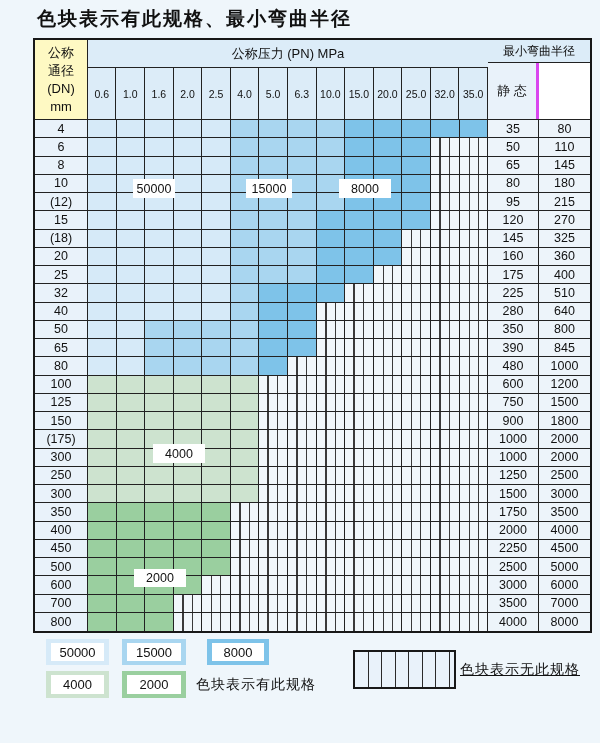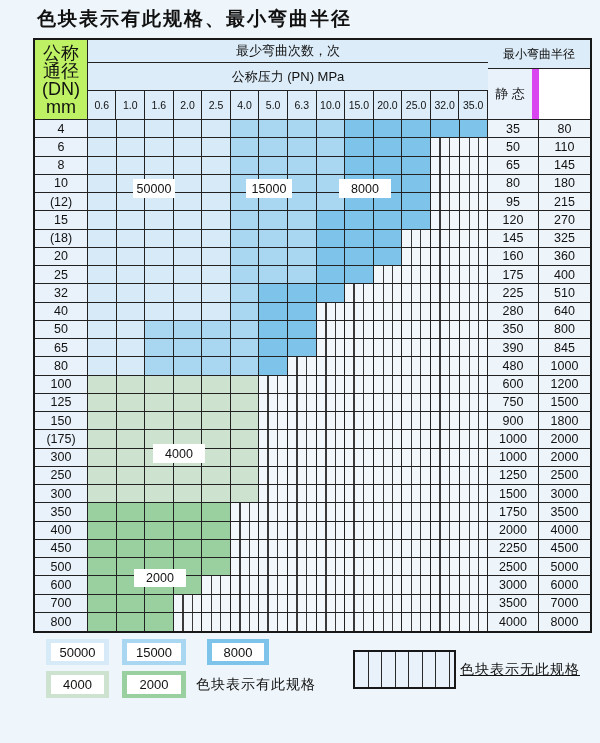--- a/index.html
+++ b/index.html
@@ -5,38 +5,38 @@
   html,body{margin:0;padding:0;}
   .page{position:relative;width:600px;height:743px;background:#eff6fb;overflow:hidden;
         font-family:"Liberation Sans",sans-serif;color:#111;}
   .title{position:absolute;left:37px;top:6px;font-size:19px;font-weight:bold;
          letter-spacing:2px;font-family:"DejaVu Serif",serif;}
   
   .tbl{position:absolute;left:33px;top:38px;width:555px;background:#fff;
        border:2px solid #181818;}
   .tbl *{box-sizing:border-box;}
   .hdr{display:flex;height:80px;border-bottom:1px solid #222;}
-  .corner{width:53px;border-right:1px solid #222;background:#bef264;display:flex;
+  .corner{width:53px;border-right:1px solid #222;background:#fef9c3;display:flex;
           flex-direction:column;justify-content:center;align-items:center;
-          font-size:18px;line-height:18px;}
+          font-size:13px;line-height:18px;}
   .hmid{width:400px;display:flex;flex-direction:column;}
   .cycles{height:23px;border-bottom:1px solid #222;background:#dcecf8;display:flex;
           align-items:center;justify-content:center;font-size:13px;}
   .ptitle{height:28px;border-bottom:1px solid #222;background:#dcecf8;display:flex;
           align-items:center;justify-content:center;font-size:13px;}
   .prow{flex:1;display:flex;justify-content:flex-end;}
   .pcell{flex:1;border-right:1px solid #222;background:#dcecf8;display:flex;
          align-items:center;justify-content:center;font-size:10.5px;padding:0;}
   .hright{width:102px;display:flex;flex-direction:column;}
-  .rtitle{height:29px;border-bottom:1px solid #222;background:#dcecf8;display:flex;
+  .rtitle{height:23px;border-bottom:1px solid #222;background:#dcecf8;display:flex;
           align-items:center;justify-content:center;font-size:12px;white-space:nowrap;}
   .sd{flex:1;display:flex;}
   .scell,.dcell{width:51px;background:#e9f2fa;display:flex;align-items:center;
           justify-content:center;font-size:13px;}
-  .scell{border-right:7px solid #d946ef;}
+  .scell{border-right:3px solid #d946ef;}
   .row{display:flex;height:18.25px;border-bottom:1px solid #222;}
   .row:last-child{border-bottom:none;}
   .dn{width:53px;background:#e9f2fa;border-right:1px solid #222;display:flex;
       align-items:center;justify-content:center;font-size:12.5px;}
   .grid{width:400px;display:flex;}
   .c{flex:1;border-right:1px solid #222;}
   .c.w{background:repeating-linear-gradient(90deg,#f1f7fb 0px,#f1f7fb 8.5px,#3a3a3a 8.5px,#3a3a3a 9.52px);}
   .sv,.dv{width:51px;background:#edf4fa;display:flex;align-items:center;
       justify-content:center;font-size:12.5px;}
   .sv{border-right:1px solid #222;}
@@ -59,21 +59,20 @@
 
   <div class="tbl">
     <div class="hdr">
       <div class="corner">
         <div>公称</div>
         <div>通径</div>
         <div>(DN)</div>
         <div>mm</div>
       </div>
       <div class="hmid">
-        <div class="cycles">最少弯曲次数，次</div>
         <div class="ptitle">公称压力 (PN) MPa</div>
         <div class="prow">
             <div class="pcell">0.6</div>
             <div class="pcell">1.0</div>
             <div class="pcell">1.6</div>
             <div class="pcell">2.0</div>
             <div class="pcell">2.5</div>
             <div class="pcell">4.0</div>
             <div class="pcell">5.0</div>
             <div class="pcell">6.3</div>

